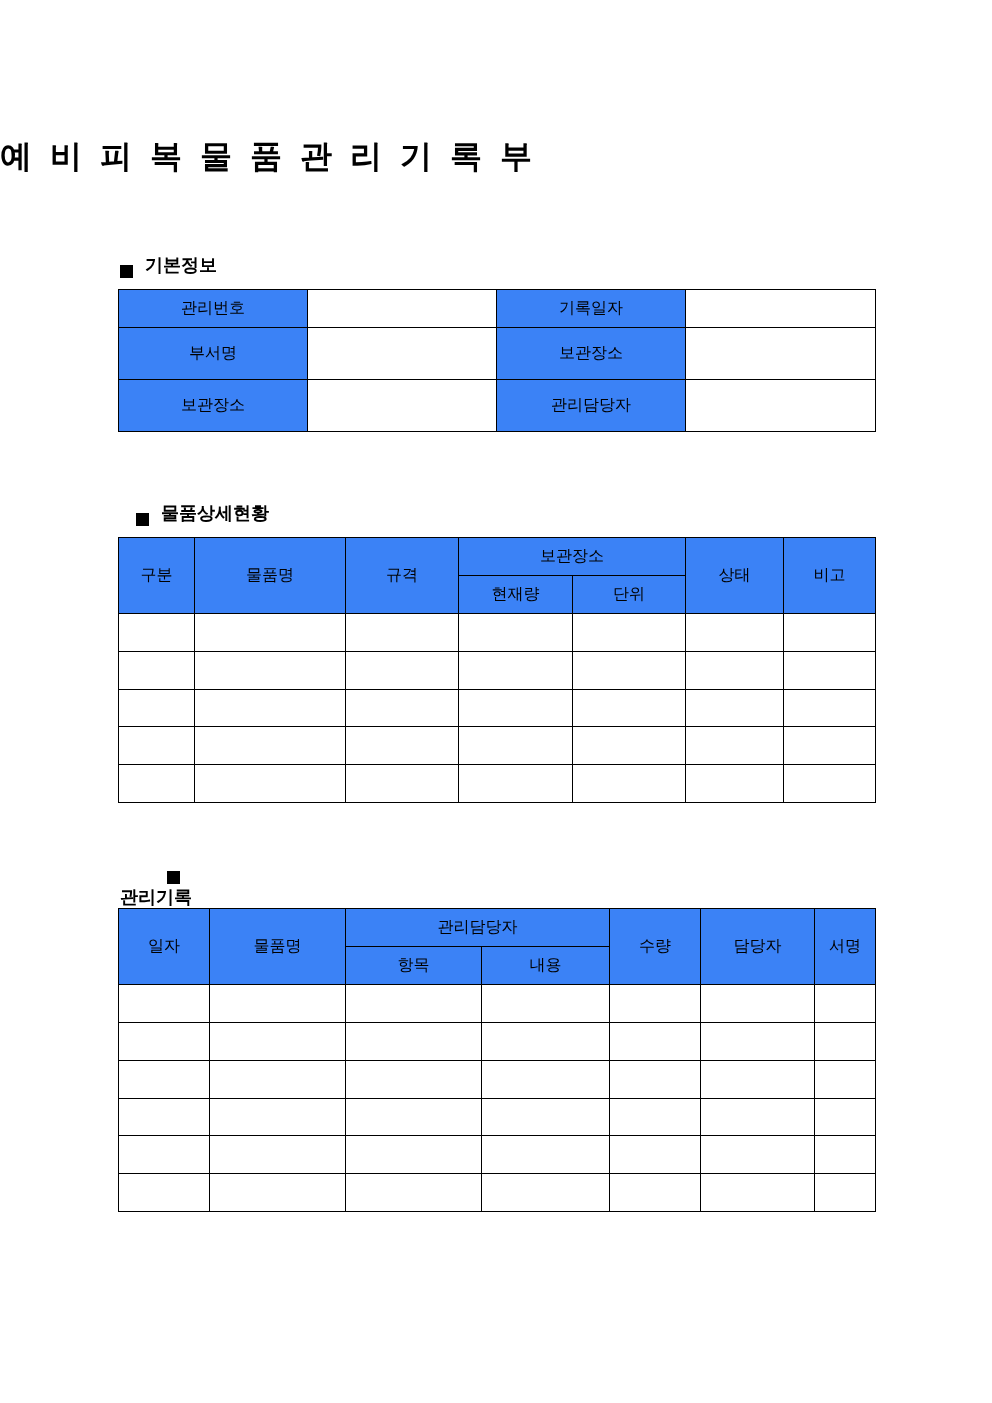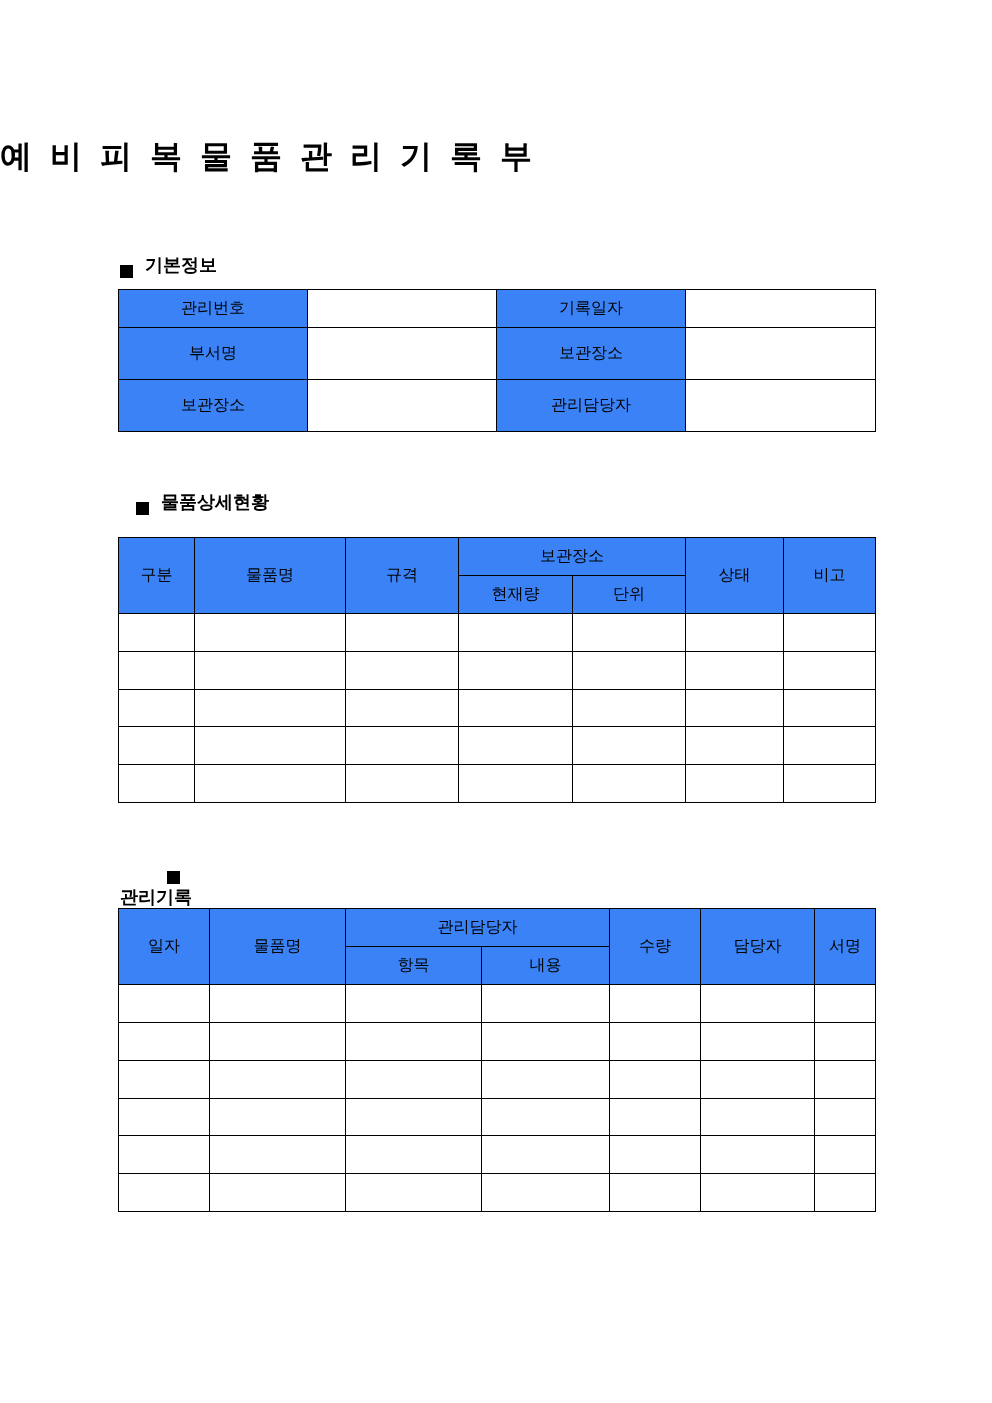--- a/index.html
+++ b/index.html
@@ -48,21 +48,21 @@
   </tr>
   <tr style="height:52px;padding-left:27px;">
     <td class="hd">보관장소</td>
     <td class="cell"></td>
     <td class="hd">관리담당자</td>
     <td class="cell"></td>
   </tr>
 </tbody>
   </table>
 
-<div class="section-heading" style="top:489px;padding-left:16px;">
+<div class="section-heading" style="top:500px;padding-left:16px;">
   <span class="sq"></span>
   <span>물품상세현황</span>
 </div>
 <table style="top:537px; width:757px;">
   <colgroup>
     <col style="width:76px">
       <col style="width:151px">
       <col style="width:113px">
       <col style="width:114px">
     <col style="width:113px">

